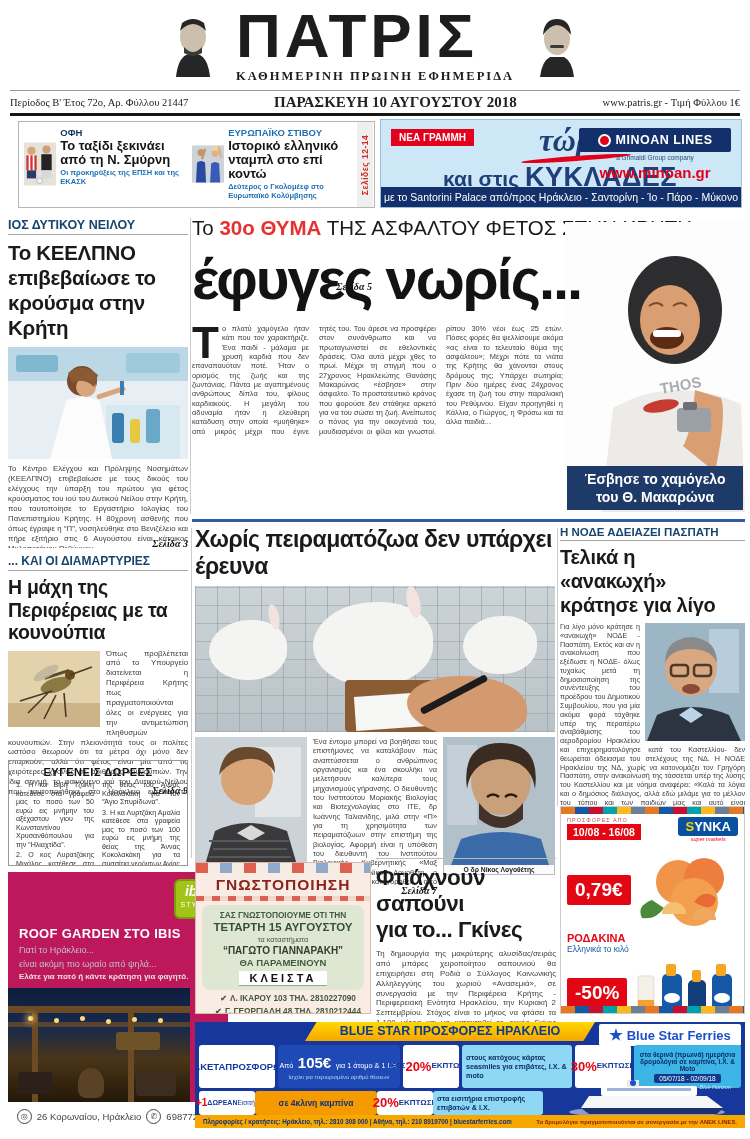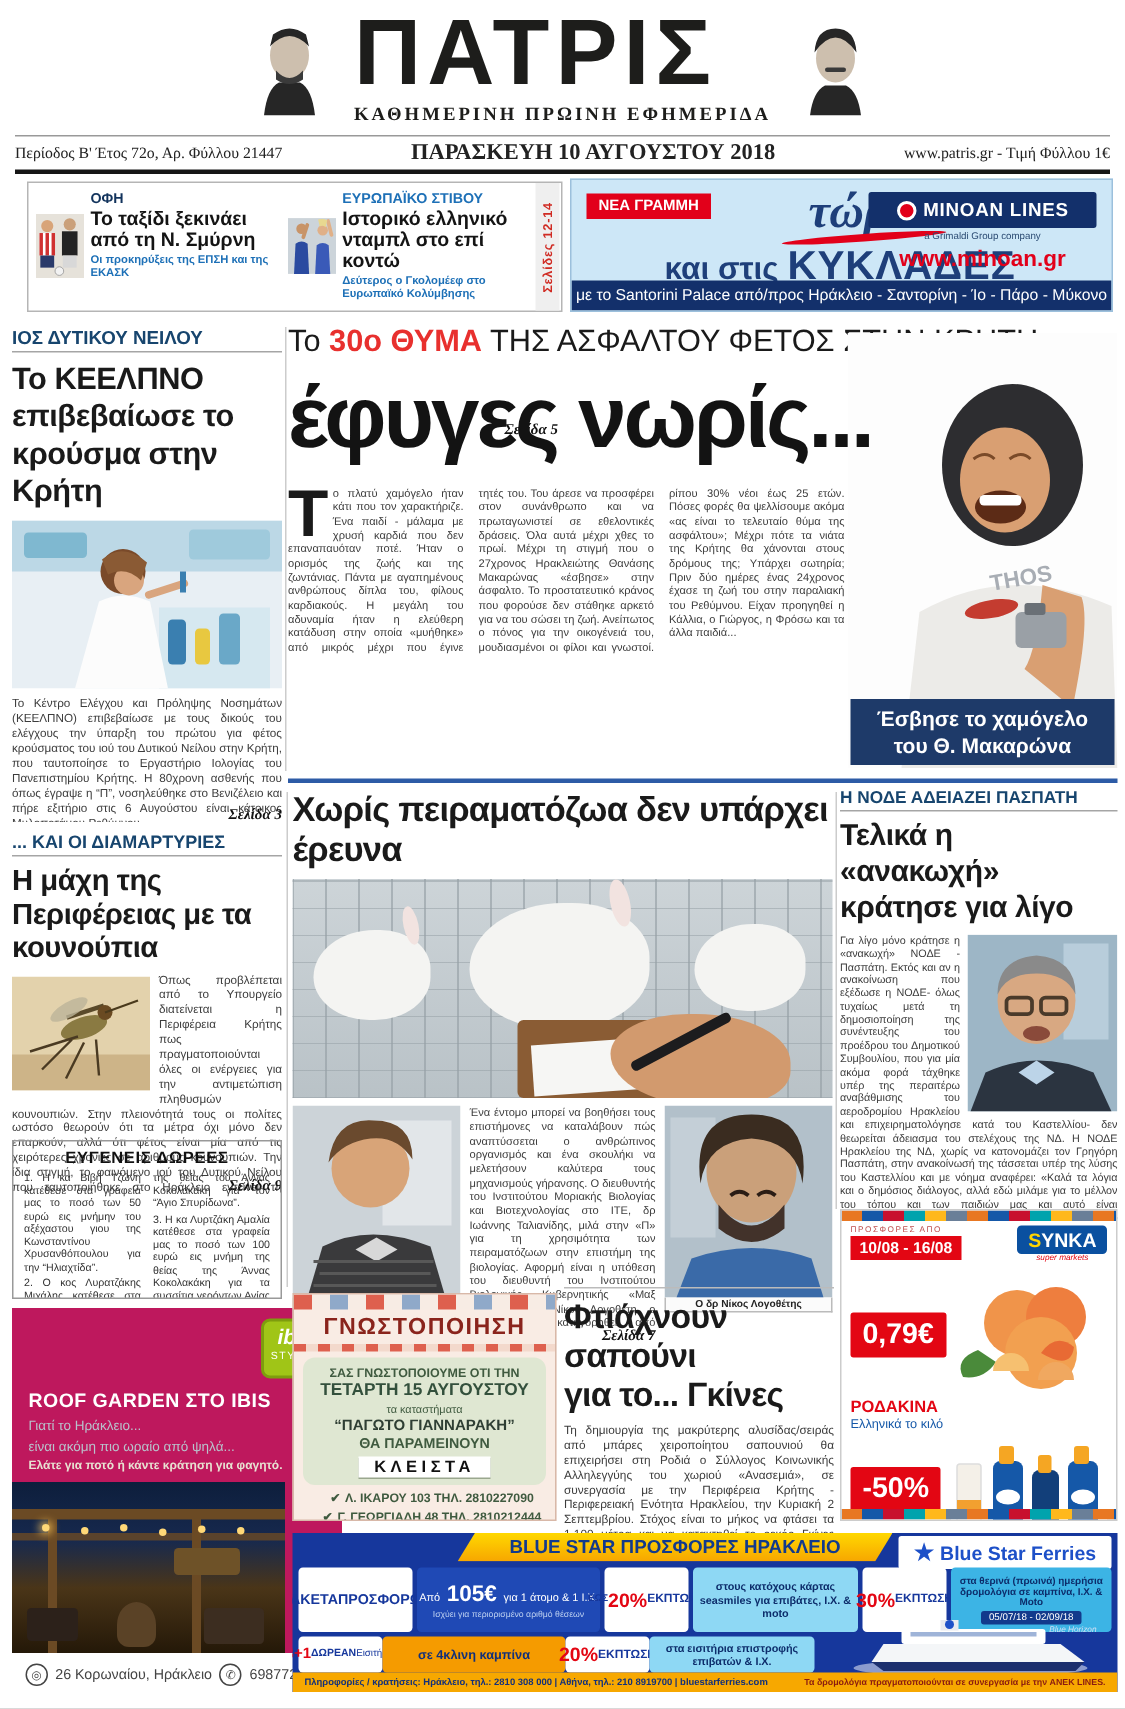--- a/index.html
+++ b/index.html
@@ -167,21 +167,21 @@
   .wbox{background:#fff;border-radius:3px;display:flex;flex-direction:row;align-items:center;justify-content:center;line-height:1.05}
   .bs-a{width:76px}.bs-a div{color:#16379c;font-weight:900;font-size:9.5px}
   .bs-b{width:122px;background:#1f49b5;border-radius:3px;color:#fff;display:flex;flex-direction:column;align-items:center;justify-content:center;text-align:center}
   .bs-b .big{font-size:15px;font-weight:900}
   .bs-b .sm{font-size:7.3px}
   .bs-b .xs{font-size:5.8px;color:#bcd0f0;margin-top:2px}
   .bs-c{width:56px}
   .pct{color:#e30613;font-weight:900;font-size:13px}
   .ekpt{color:#16379c;font-weight:900;font-size:8px}
   .eos{color:#16379c;font-size:6.5px;font-weight:700}
-  .bs-d{width:110px;background:#8ed8f4;border-radius:3px;display:flex;align-items:center;text-align:center;color:#0d2d6b;font-size:7.2px;font-weight:700;padding:0 4px}
+  .bs-d{width:110px;background:#8ed8f4;border-radius:3px;display:flex;align-items:center;color:#0d2d6b;font-size:7.2px;font-weight:700;padding:0 4px}
   .bs-f{flex:1;background:#3cb4e5;border-radius:3px;display:flex;flex-direction:column;align-items:center;justify-content:center;text-align:center;color:#0d2d6b;font-size:6.6px;font-weight:700;padding:0 4px}
   .bs-f .dates{background:#123a8c;color:#fff;font-size:6.5px;padding:1px 5px;border-radius:2px;margin-top:2px;font-weight:400}
   .bs-g{width:56px}
   .bs-g .top{color:#e30613;font-weight:900;font-size:10px}
   .bs-g .mid{color:#16379c;font-weight:900;font-size:7px}
   .bs-g .bot2{color:#16379c;font-size:6.5px}
   .bs-h{width:122px;background:#f59b00;border-radius:3px;display:flex;align-items:center;justify-content:center;color:#12307a;font-weight:900;font-size:8.5px}
   .bs-foot{position:absolute;bottom:0;left:0;right:0;height:13px;background:#f7a800;display:flex;justify-content:space-between;align-items:center;padding:0 8px;font-size:6.3px;font-weight:700;color:#12307a}
   .bs-foot .r{color:#8a1a10;font-size:5.9px}
   .bs-ship{position:absolute;right:8px;top:56px}

